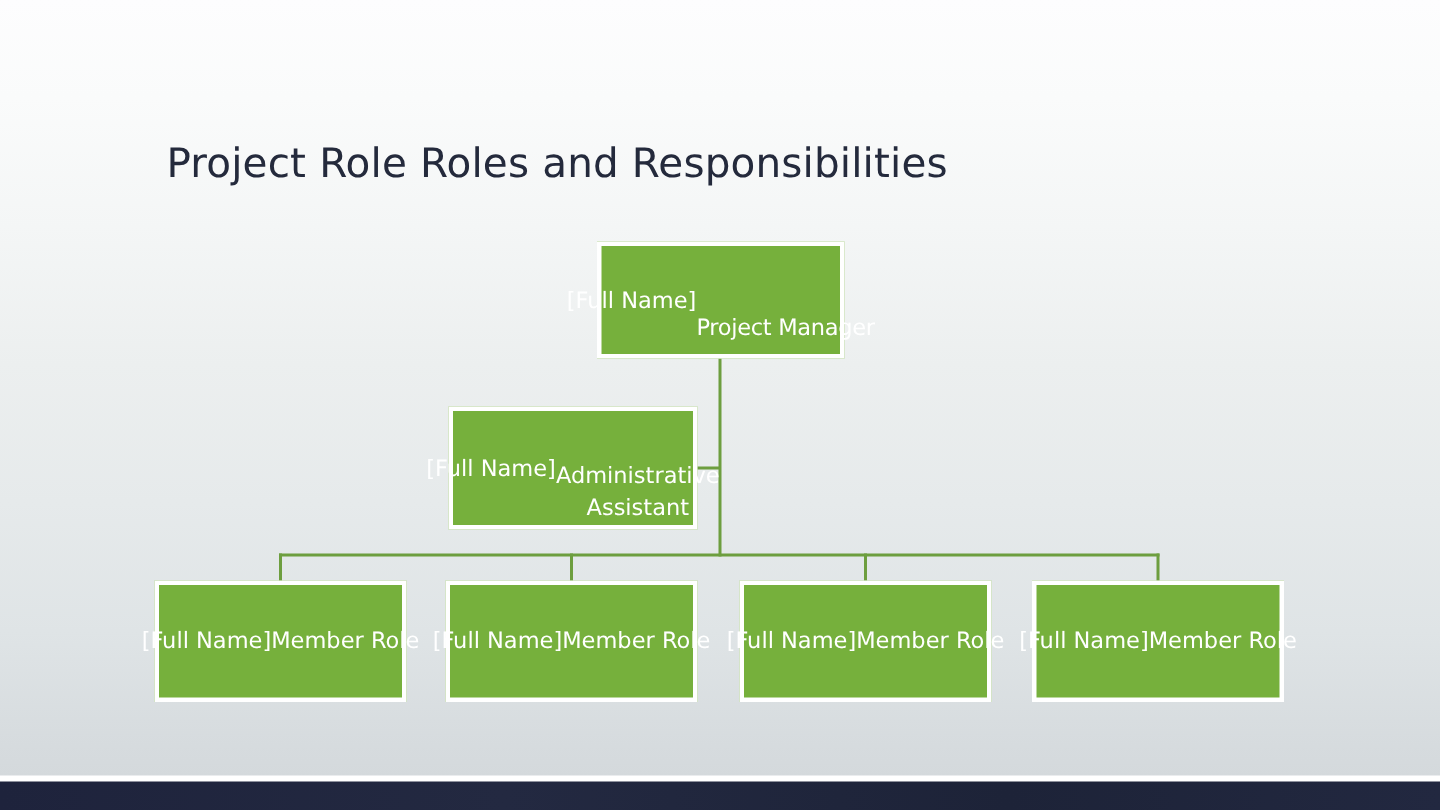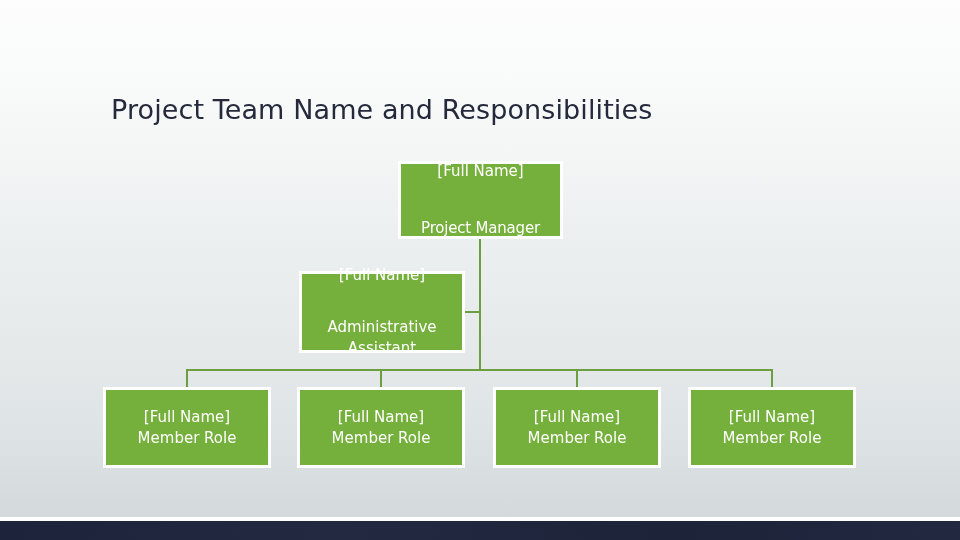--- a/index.html
+++ b/index.html
@@ -47,21 +47,21 @@
   .conn-h { height: 2px; }
 
   
   .node {
     position: absolute;
     box-sizing: border-box;
     background: #76b03c;
     border: 3px solid #ffffff;
     color: #ffffff;
     display: flex;
-    flex-direction: column;
+    flex-direction: row;
     align-items: center;
     justify-content: center;
     text-align: center;
     font-size: 15px;
     line-height: 21px;
     padding: 2px 1px;
   }
   .node .ln1 { display: block; white-space: nowrap; }
   .node .ln2 { display: block; white-space: nowrap; }
 
@@ -103,21 +103,21 @@
     left: 0; top: 521px;
     width: 960px; height: 19px;
     background: linear-gradient(to right, #1e233c 0%, #232941 35%, #1d2338 70%, #222840 100%);
   }
 </style>
 </head>
 <body>
 
 <div id="slide">
 
-  <div id="slide-title">Project Team Name and Responsibilities</div>
+  <div id="slide-title">Project Role Roles and Responsibilities</div>
 
   <div class="conn conn-v" style="left:479px; top:239px; height:132px;"></div>
 
   <div class="conn conn-h" style="left:464px; top:311px; width:16px;"></div>
 
   <div class="conn conn-h" style="left:186px; top:369px; width:587px;"></div>
 
   <div class="conn conn-v" style="left:186px; top:369px; height:19px;"></div>
   <div class="conn conn-v" style="left:380px; top:369px; height:19px;"></div>
   <div class="conn conn-v" style="left:576px; top:369px; height:19px;"></div>

